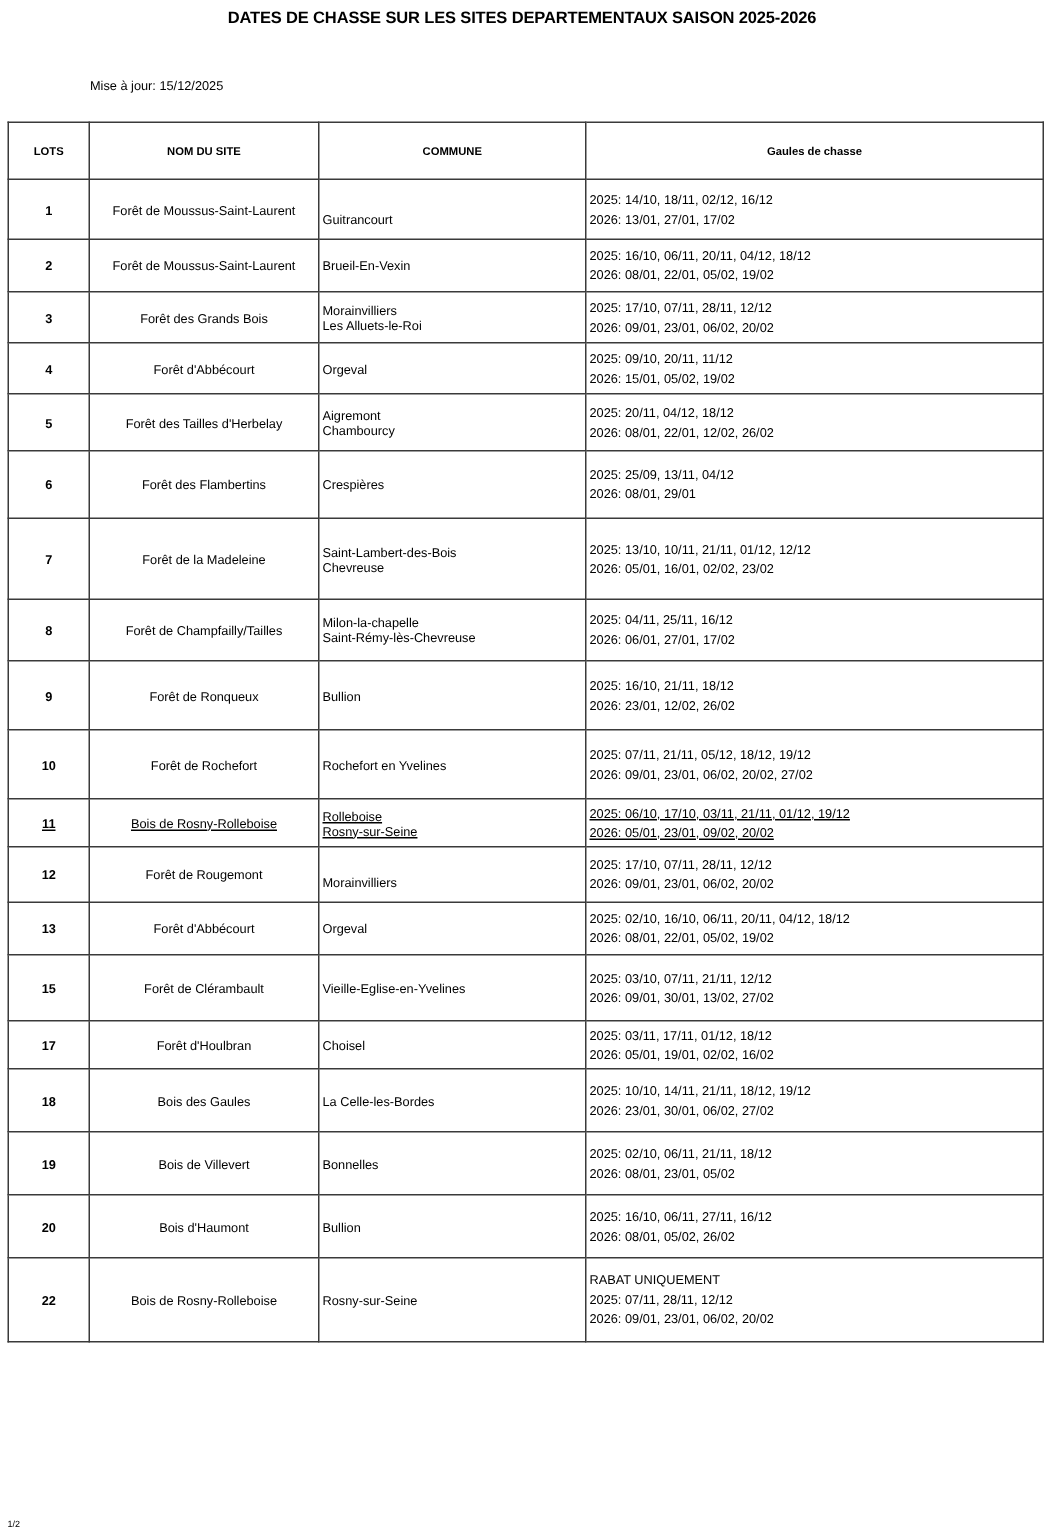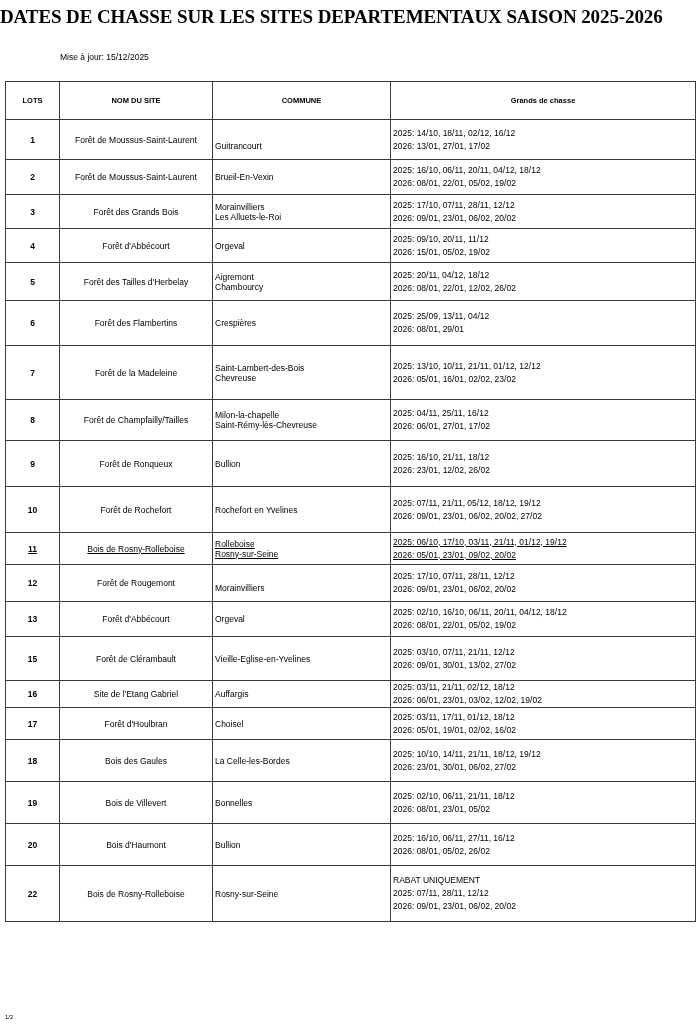--- a/index.html
+++ b/index.html
@@ -1,20 +1,20 @@
 <!DOCTYPE html>
 <html><head>
 <meta charset="utf-8">
 <style>
   html, body { margin: 0; padding: 0; background: #ffffff; }
   body { width: 696px; height: 1024px; position: relative; overflow: hidden; color: #000; }
   .title {
     position: absolute; left: 0; width: 696px; top: 6px;
-    text-align: left; font-family: Liberation Serif, serif;
-    font-weight: bold; font-size: 19px; letter-spacing: -0.1px;
+    text-align: center; font-family: Liberation Sans, sans-serif;
+    font-weight: bold; font-size: 11px; letter-spacing: -0.1px;
   }
   .update {
     position: absolute; left: 60px; top: 52px;
     font-family: "Liberation Sans", sans-serif; font-size: 8.5px;
   }
   table.main {
     position: absolute; left: 5px; top: 69px;
     width: 690px; border-collapse: collapse; table-layout: fixed;
     font-family: "Liberation Sans", sans-serif; font-size: 8.5px; margin-top: 12px;
   }
@@ -48,21 +48,21 @@
     <col class="c-lot">
       <col class="c-site">
       <col class="c-commune">
       <col class="c-days">
   </colgroup>
   <thead>
     <tr style="height:38px">
       <th>LOTS</th>
       <th>NOM DU SITE</th>
       <th>COMMUNE</th>
-      <th>Grands de chasse</th>
+      <th>Gaules de chasse</th>
     </tr>
   </thead>
   <tbody id="tbody">
       <tr style="height: 40px;">
         <td class="lot">1</td>
         <td class="site">Forêt de Moussus-Saint-Laurent</td>
         <td class="commune low">
           <span class="line">Guitrancourt</span>
         </td>
         <td class="days">
@@ -211,31 +211,20 @@
         <td class="lot">15</td>
         <td class="site">Forêt de Clérambault</td>
         <td class="commune">
           <span class="line">Vieille-Eglise-en-Yvelines</span>
         </td>
         <td class="days">
           <span class="line">2025: 03/10, 07/11, 21/11, 12/12</span>
           <span class="line">2026: 09/01, 30/01, 13/02, 27/02</span>
         </td>
       </tr>
-      <tr style="height: 25px;">
-        <td class="lot">16</td>
-        <td class="site">Site de l'Etang Gabriel</td>
-        <td class="commune">
-          <span class="line">Auffargis</span>
-        </td>
-        <td class="days">
-          <span class="line">2025: 03/11, 21/11, 02/12, 18/12</span>
-          <span class="line">2026: 06/01, 23/01, 03/02, 12/02, 19/02</span>
-        </td>
-      </tr>
       <tr style="height: 32px;">
         <td class="lot">17</td>
         <td class="site">Forêt d'Houlbran</td>
         <td class="commune">
           <span class="line">Choisel</span>
         </td>
         <td class="days">
           <span class="line">2025: 03/11, 17/11, 01/12, 18/12</span>
           <span class="line">2026: 05/01, 19/01, 02/02, 16/02</span>
         </td>

